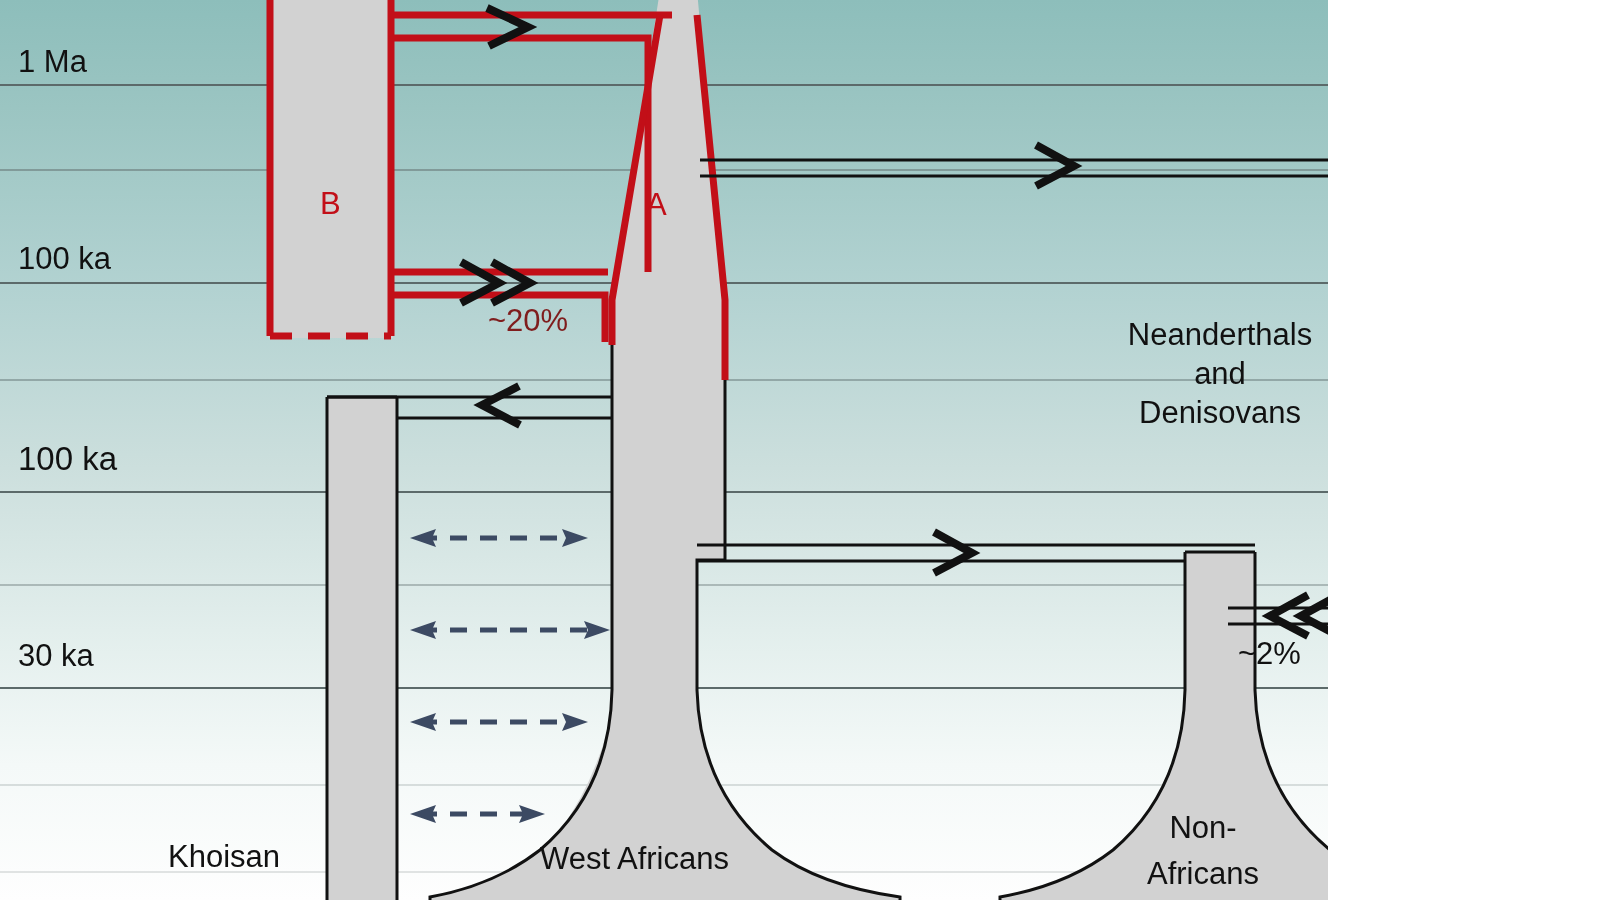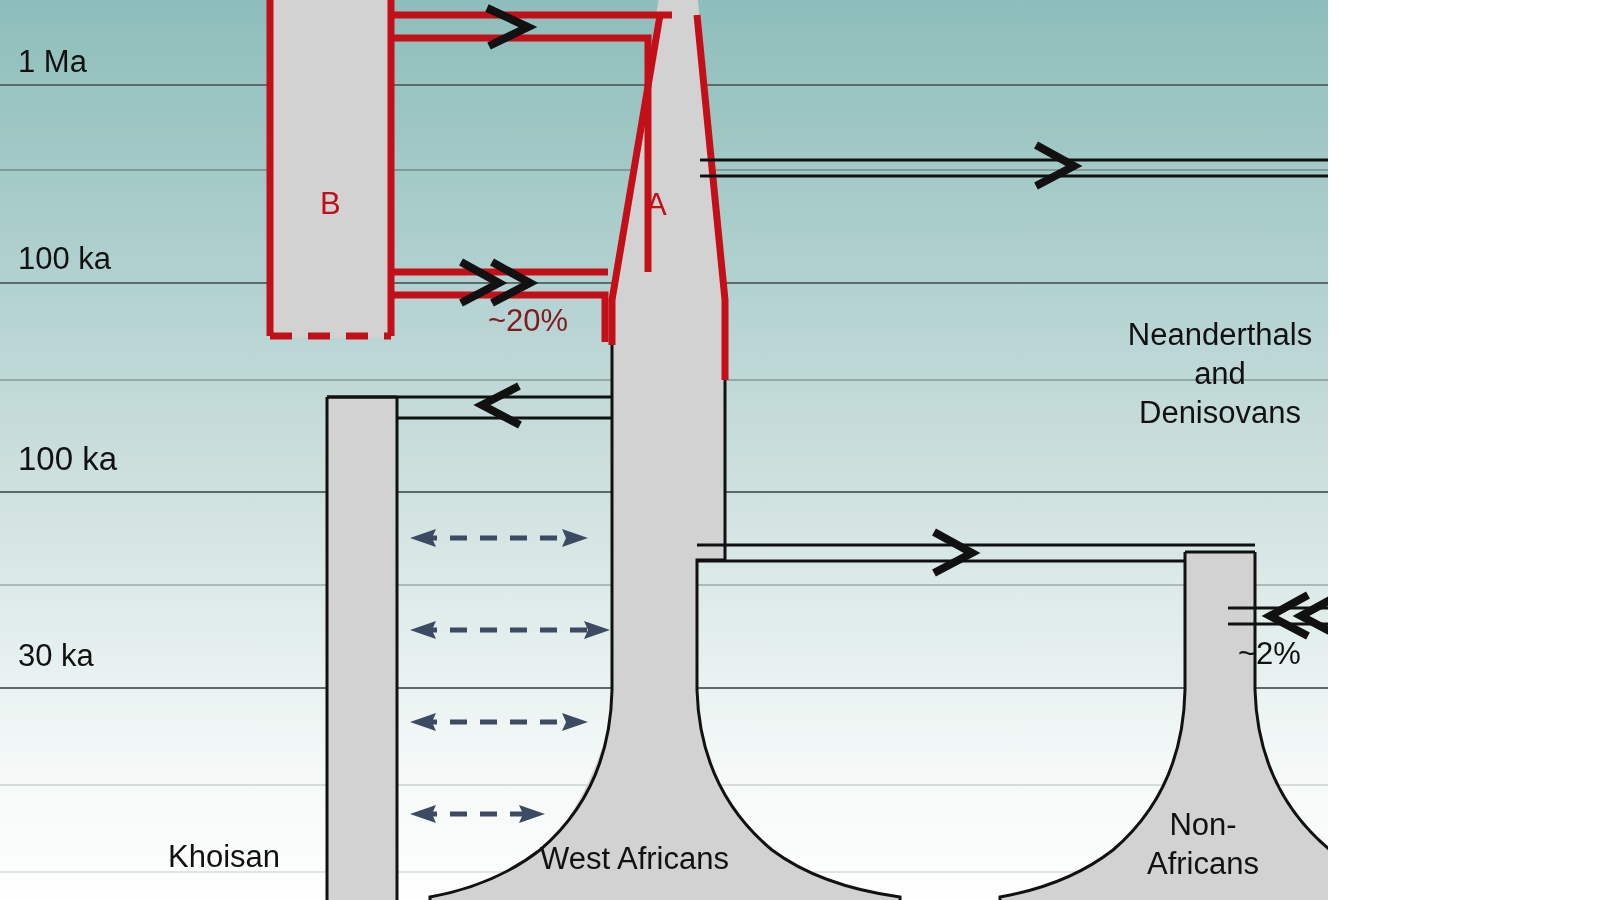--- a/index.html
+++ b/index.html
@@ -217,19 +217,19 @@
   <div class="ovl-label" style="left:646px; top:187px; font-size:31px; color:#c20f18;">A</div>
 
   <div class="ovl-label" style="left:1060px; top:315px; width:320px; text-align:center; font-size:31px; line-height:39px;">Neanderthals
 and
 Denisovans</div>
 
   <div class="ovl-label" style="left:168px; top:839px; font-size:31px;">Khoisan</div>
 
   <div class="ovl-label" style="left:540px; top:841px; font-size:31px;">West Africans</div>
 
-  <div class="ovl-label" style="left:1118px; top:805px; width:170px; text-align:center; font-size:31px; line-height:39px;">Non-
+  <div class="ovl-label" style="left:1118px; top:805px; width:170px; text-align:center; font-size:31px; line-height:46px;">Non-
 Africans</div>
 
   <div class="ovl-label" style="left:488px; top:303px; font-size:31px; color:#7f1d1d;">~20%</div>
 
   <div class="ovl-label" style="left:1238px; top:636px; font-size:31px; color:#111111;">~2%</div>
 </div>
 
 </body></html>

